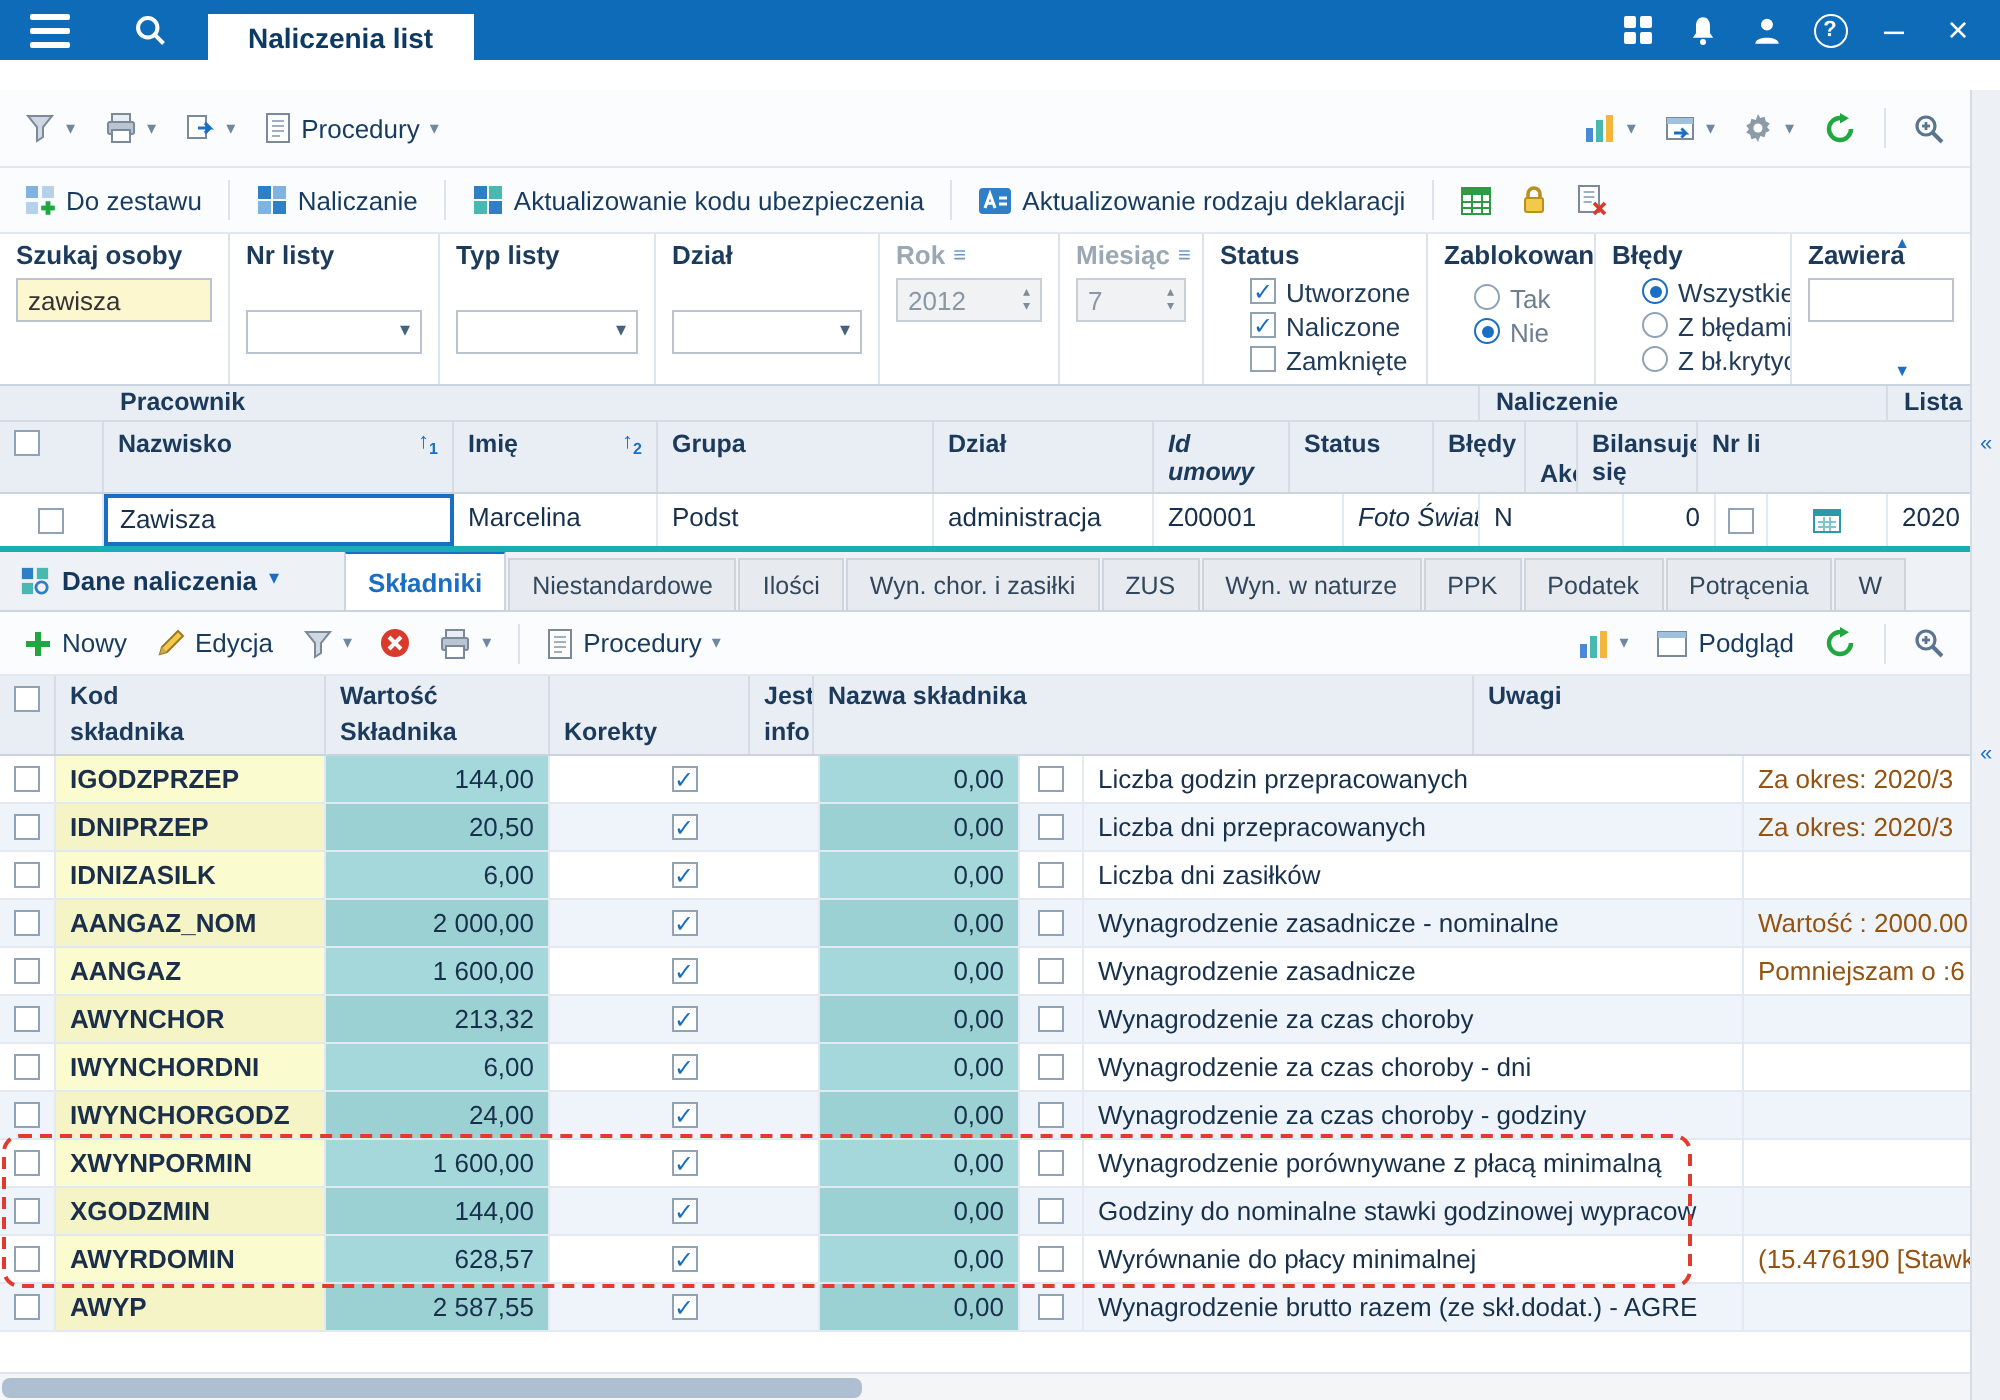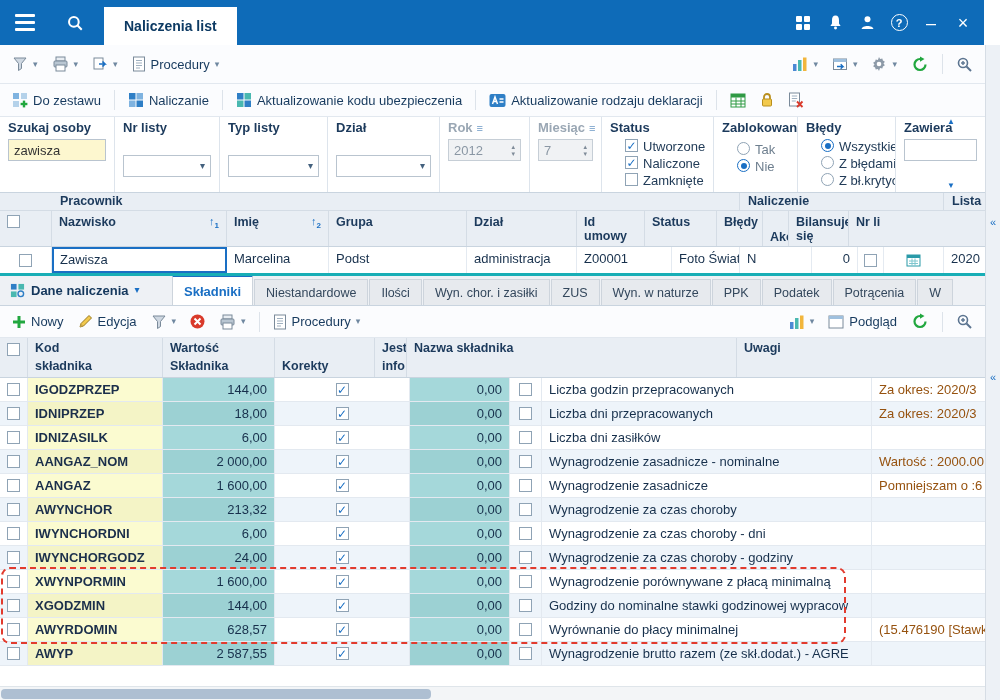--- a/index.html
+++ b/index.html
@@ -1,21 +1,21 @@
 <!DOCTYPE html>
 <html><head>
 <meta charset="utf-8">
 <style>
 *{box-sizing:border-box;margin:0;padding:0;}
 html,body{background:#9aa4ae;}
 body{font-family:"Liberation Sans","DejaVu Sans",sans-serif;}
 .app{position:relative;width:1000px;height:700px;background:#fff;overflow:hidden;font-size:13px;color:#1c3550;}
 
 
-.titlebar{position:absolute;top:0;left:0;right:16px;height:45px;background:#0e6bb8;display:flex;align-items:stretch;color:#fff;}
+.titlebar{position:absolute;top:0;left:0;right:0;height:30px;background:#0e6bb8;display:flex;align-items:stretch;color:#fff;}
 .tb-btn{width:50px;display:flex;align-items:center;justify-content:center;cursor:pointer;}
 .hamburger{display:flex;flex-direction:column;gap:4px;}
 .hamburger i{display:block;width:20px;height:3px;background:#fff;border-radius:1px;}
 .app-tab{margin-top:7px;margin-left:4px;background:#fff;color:#0d3a63;font-weight:bold;font-size:14px;padding:0 20px;display:flex;align-items:center;}
 .tb-right{margin-left:auto;display:flex;align-items:center;gap:6px;padding-right:8px;}
 .tb-ico{width:26px;height:26px;display:flex;align-items:center;justify-content:center;cursor:pointer;}
 .appgrid{display:grid;grid-template-columns:6px 6px;grid-template-rows:6px 6px;gap:2px;}
 .appgrid i{background:#fff;border-radius:1px;}
 .help-badge{width:17px;height:17px;border:1.5px solid #fff;border-radius:50%;display:flex;align-items:center;justify-content:center;font-size:11px;font-weight:bold;}
 .win-glyph{font-size:18px;line-height:1;}
@@ -64,21 +64,21 @@
 .eg-g1{width:740px;padding-left:60px !important;}
 .eg-g2{width:204px;}
 .eg-g3{flex:1;border-right:none !important;}
 .eg-cols{display:flex;background:#e9eef4;border-bottom:1px solid #c9d4df;height:36px;}
 .eg-col{padding:4px 7px;border-right:1px solid #d4dce5;font-weight:bold;color:#1c3a5c;overflow:hidden;line-height:1.15;font-size:12.5px;}
 .eg-col.bottom{padding-top:19px;}
 .eg-col.hflex{display:flex;justify-content:space-between;align-items:flex-start;}
 .sortbadge{color:#1a6fc4;font-weight:bold;font-size:11px;white-space:nowrap;}
 .sortbadge sub{font-size:8px;}
 .w-c0{width:52px;}.w-naz{width:175px;}.w-imie{width:102px;}.w-grupa{width:138px;}
-.w-dzial{width:110px;}.w-logo{width:95px;}.w-idu{width:68px;}.w-status{width:72px;}
+.w-dzial{width:110px;}.w-logo{width:95px;}.w-idu{width:68px;font-style:italic;}.w-status{width:72px;}
 .w-bledy{width:46px;}.w-akc{width:26px;}.w-bil{width:60px;}.w-nrli{flex:1;border-right:none !important;}
 .eg-row{display:flex;height:26px;background:#fff;}
 .eg-cell{padding:4px 7px;border-right:1px solid #e4eaf1;white-space:nowrap;overflow:hidden;color:#17304c;}
 .eg-cell.selcell{border:2px solid #1a6fc4;padding:3px 6px;font-weight:normal;}
 .eg-cell.center{display:flex;align-items:center;justify-content:center;padding:2px;}
 .eg-cell.right{text-align:right;}
 .splitter{position:absolute;top:273px;left:0;right:15px;height:3px;background:#18aeb6;}
 
 
 .detail-head{position:absolute;top:276px;left:0;right:15px;height:30px;display:flex;align-items:flex-end;background:#eef1f5;border-bottom:1px solid #c9d4df;overflow:hidden;}
@@ -612,21 +612,21 @@
             <span class="cb"></span>
           </div>
           <div class="cg-cell k6 plain">Liczba godzin przepracowanych</div>
           <div class="cg-cell k7 plain uwagi">Za okres: 2020/3</div>
         </div>
         <div class="cg-row alt">
           <div class="cg-cell k0 plain center">
             <span class="cb"></span>
           </div>
           <div class="cg-cell k1 kod">IDNIPRZEP</div>
-          <div class="cg-cell k2 val num">18,00</div>
+          <div class="cg-cell k2 val num">20,50</div>
           <div class="cg-cell k3 plain center">
             <span class="cb checked"></span>
           </div>
           <div class="cg-cell k4 val num">0,00</div>
           <div class="cg-cell k5 plain center">
             <span class="cb"></span>
           </div>
           <div class="cg-cell k6 plain">Liczba dni przepracowanych</div>
           <div class="cg-cell k7 plain uwagi">Za okres: 2020/3</div>
         </div>

